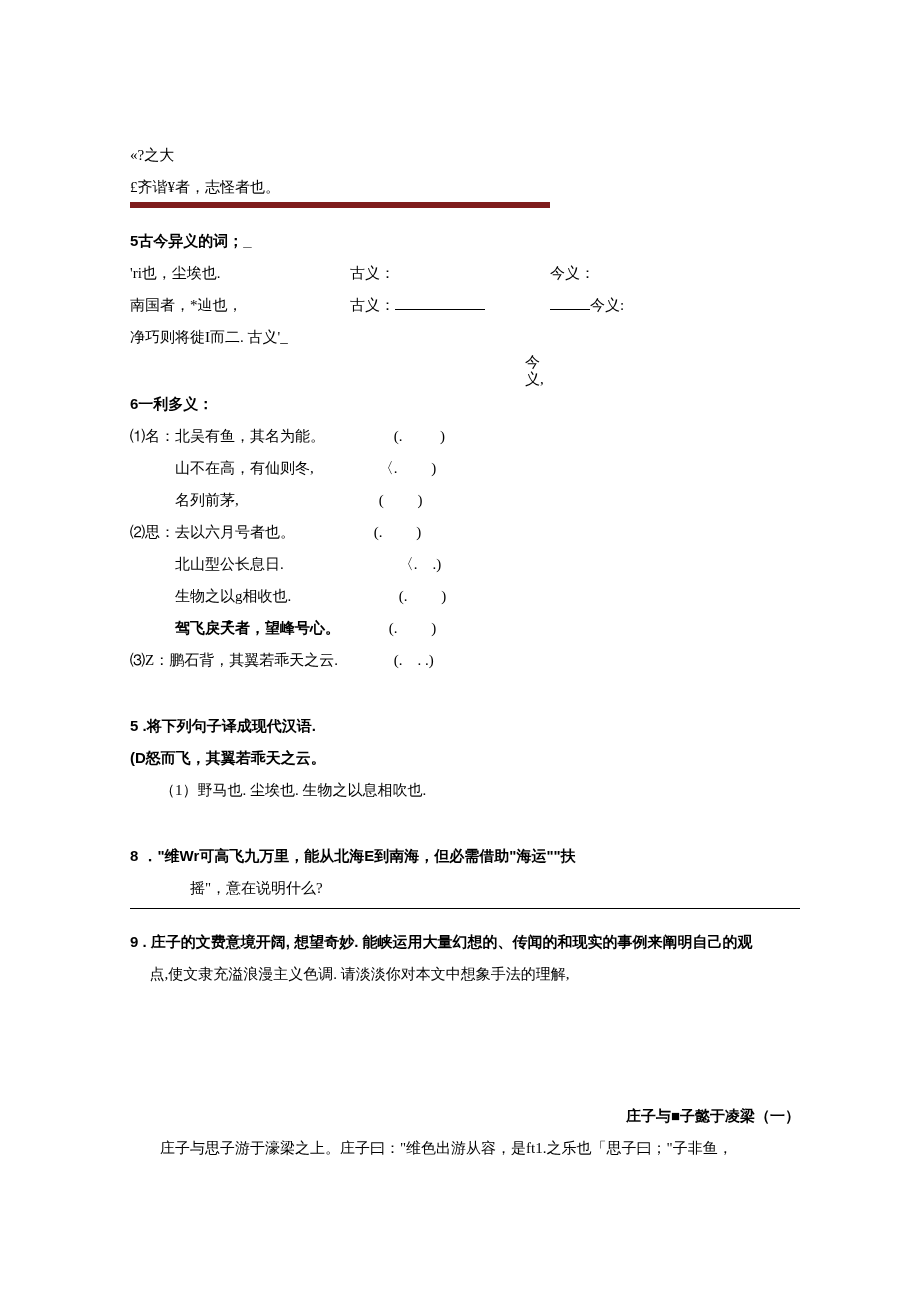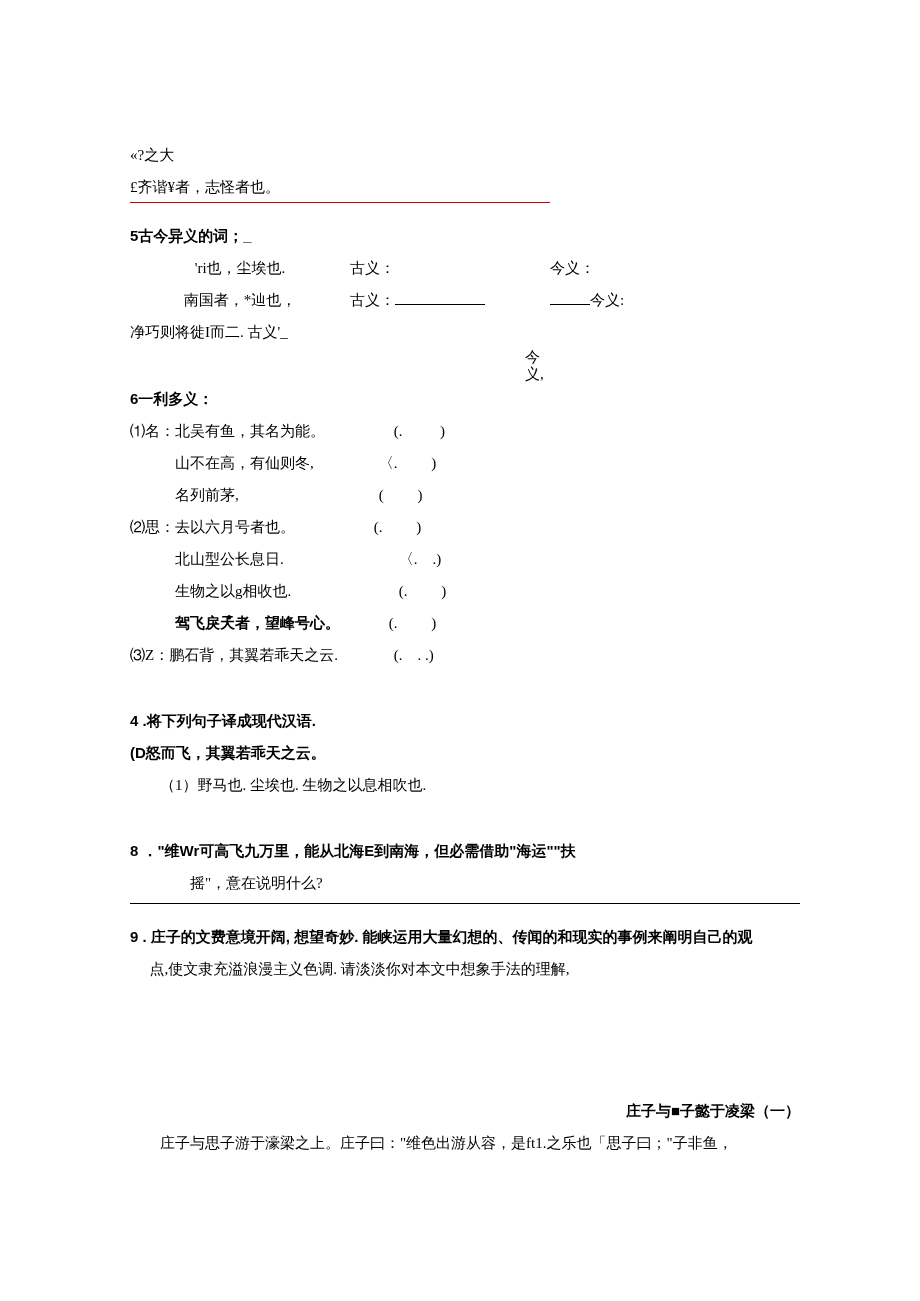--- a/index.html
+++ b/index.html
@@ -32,34 +32,34 @@
     height: 1px;
     margin-top: 4px;
   }
   .gap-m { margin-top: 18px; }
   .gap-l { margin-top: 36px; }
   .bold { font-weight: 700; font-family: "SimHei", "Microsoft YaHei", sans-serif; }
   .indent1 { padding-left: 2em; }
   .indent2 { padding-left: 3em; }
   .center { text-align: right; }
   .row { display: flex; }
-  .cell-a { width: 220px; text-align: center; }
+  .cell-a { width: 220px; }
   .cell-b { width: 200px; }
   .cell-c { flex: 1; }
   .paren { display:inline-block; min-width: 130px; }
   .jin { position: relative; left: 395px; width: 20px; line-height: 1.1; }
 </style>
 </head>
 <body>
 
 <div class="page">
 
   <div class="line">«?之大</div>
 
-  <div class="line" style="border-bottom:1px solid #7f1d1d; width:420px;">
+  <div class="line" style="border-bottom:6px solid #7f1d1d; width:420px;">
     <span>£齐谐¥者，志怪者也。</span>
   </div>
 
   <div class="gap-m"></div>
 
   <div class="line bold">5古今异义的词；_</div>
 
   <div class="row line">
     <div class="cell-a">'ri也，尘埃也.</div>
     <div class="cell-b">古义：</div>
@@ -116,21 +116,21 @@
     <span class="paren">(.&nbsp;&nbsp;&nbsp;&nbsp;&nbsp;&nbsp;&nbsp;&nbsp;&nbsp;)</span>
   </div>
 
   <div class="line">
     <span style="display:inline-block; width:260px;">⑶Z：鹏石背，其翼若乖天之云.</span>
     <span class="paren">(.&nbsp;&nbsp;&nbsp;&nbsp;. .)</span>
   </div>
 
   <div class="gap-l"></div>
 
-  <div class="line bold">4 .将下列句子译成现代汉语.</div>
+  <div class="line bold">5 .将下列句子译成现代汉语.</div>
   <div class="line bold">(D怒而飞，其翼若乖天之云。</div>
   <div class="line indent1">（1）野马也. 尘埃也. 生物之以息相吹也.</div>
 
   <div class="gap-l"></div>
 
   <div class="line bold">8 ．"维Wr可高飞九万里，能从北海E到南海，但必需借助"海运""扶</div>
   <div class="line" style="padding-left:4em;">摇"，意在说明什么?</div>
   <div class="underline-long"></div>
 
   <div class="gap-m"></div>

